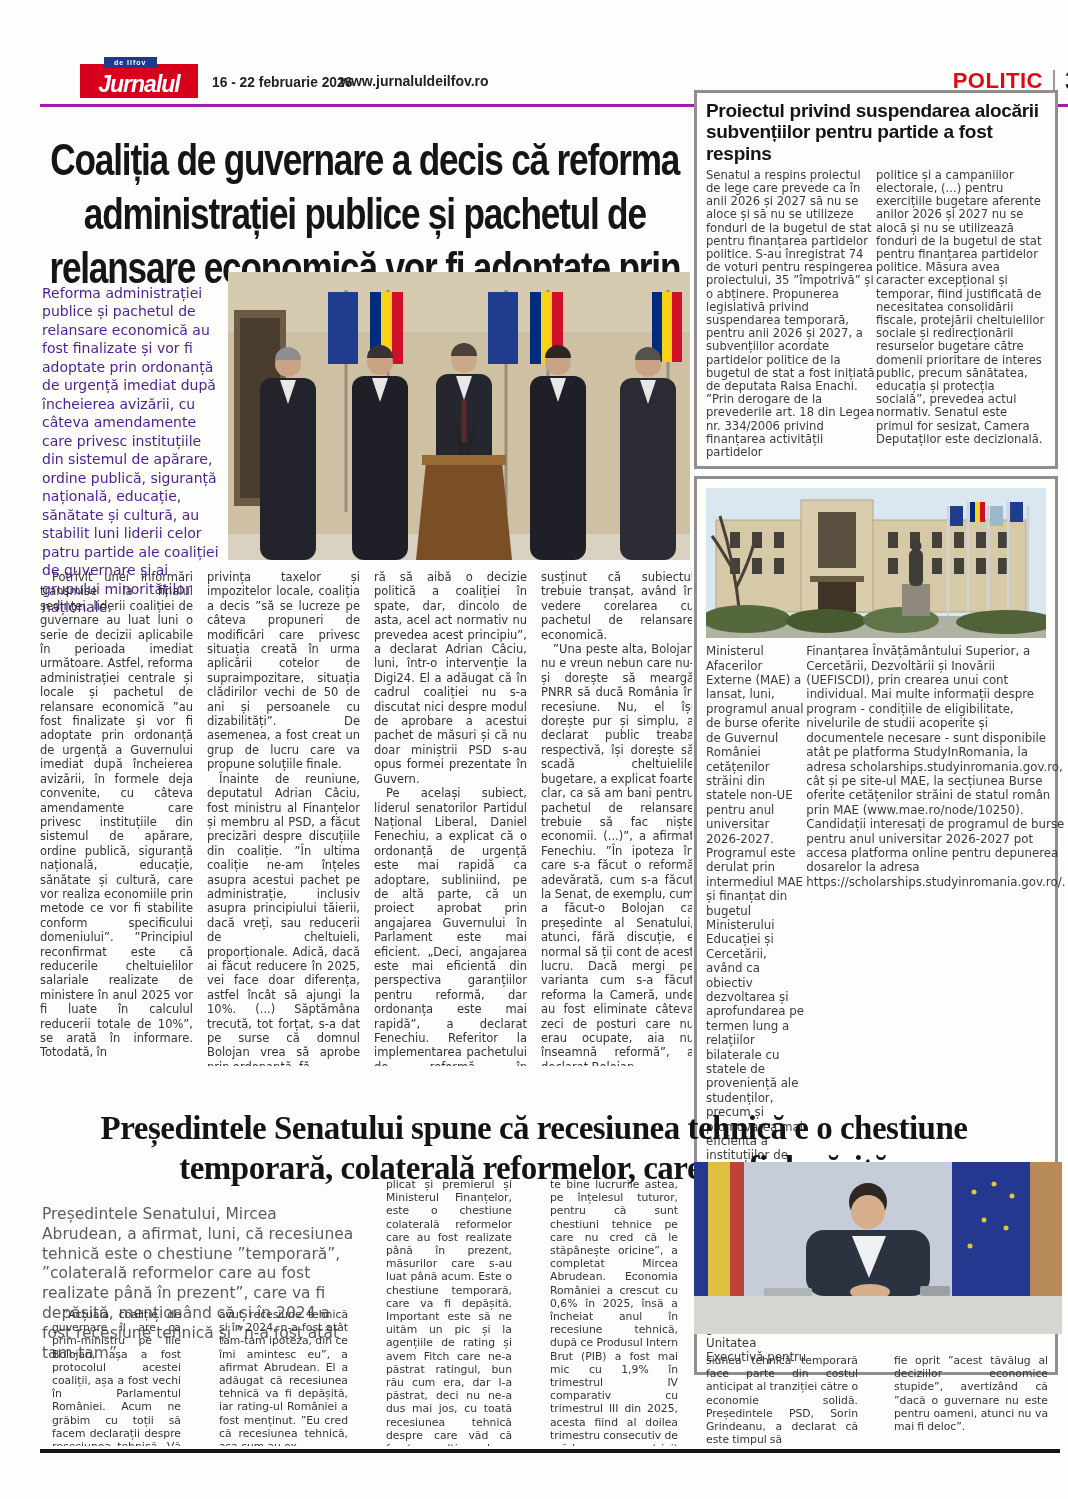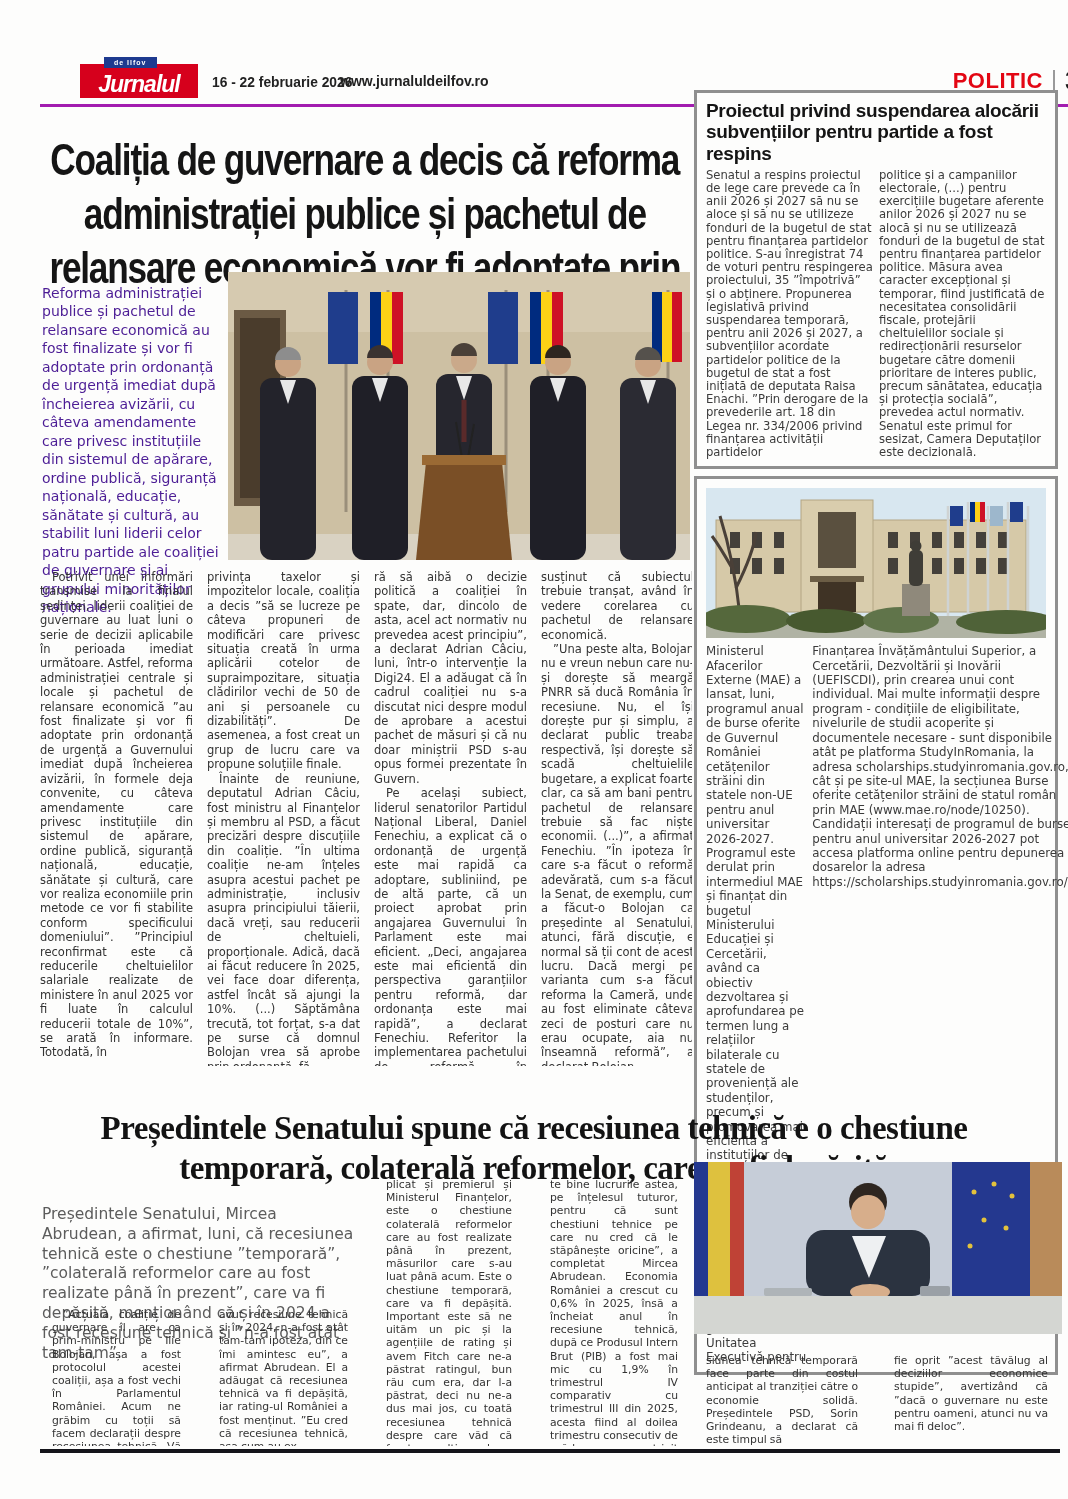--- a/index.html
+++ b/index.html
@@ -33,21 +33,21 @@
   .col{width:153px;flex:0 0 153px;overflow:hidden;}
   .col p{margin:0;text-align:justify;font:400 11.5px/14.4px "DejaVu Sans",sans-serif;
         color:#333;word-spacing:-.3px;}
   .col p.ind{text-indent:12px;}
   
   .sidebar{position:absolute;left:694px;top:90px;width:364px;}
   .sbox{border:3px solid #8f8f8f;background:#fdfdfc;padding:7px 9px;box-sizing:border-box;}
   .sbox + .sbox{margin-top:7px;}
   .sbox h2{margin:0 0 5px 0;font:700 19px/1.12 "Liberation Sans",sans-serif;color:#141414;
         letter-spacing:-.3px;}
-  .sbox .scols{display:flex;gap:6px;}
+  .sbox .scols{display:flex;gap:0;}
   .sbox .scol{flex:1;font:400 11.6px/13.2px "DejaVu Sans",sans-serif;color:#3b3b3b;}
   .photo-mae{width:100%;height:150px;margin:2px 0 6px 0;display:block;}
   #mae-box .scol{font:400 11.8px/14.4px "DejaVu Sans",sans-serif;}
   
   .headline2{position:absolute;left:24px;top:1082px;width:1020px;text-align:center;
         color:#131313;font:700 33px/1.2 "Liberation Serif",serif;letter-spacing:-.5px;}
   .bstand{position:absolute;left:42px;top:1166px;width:312px;color:#5c5c5c;
         font:400 15.5px/1.28 "DejaVu Sans",sans-serif;margin-top:39px;}
   .bcol{position:absolute;overflow:hidden;}
   .bcol p{margin:12px;text-align:justify;font:400 10.8px/13.2px "DejaVu Sans",sans-serif;

